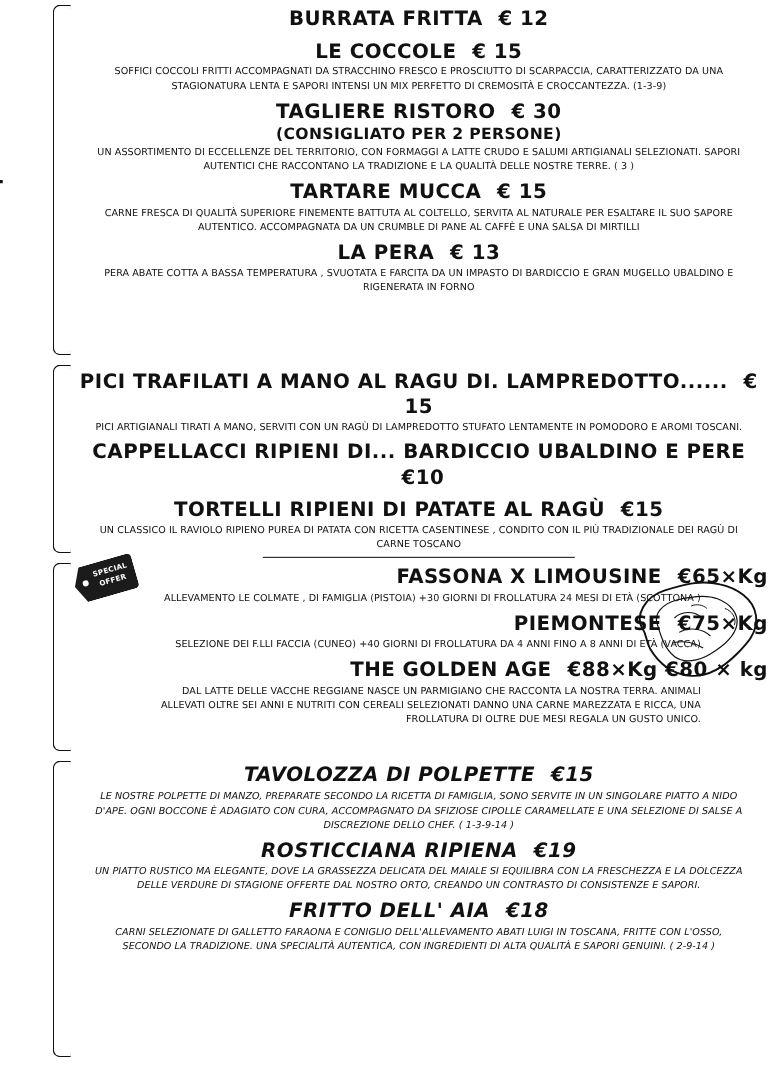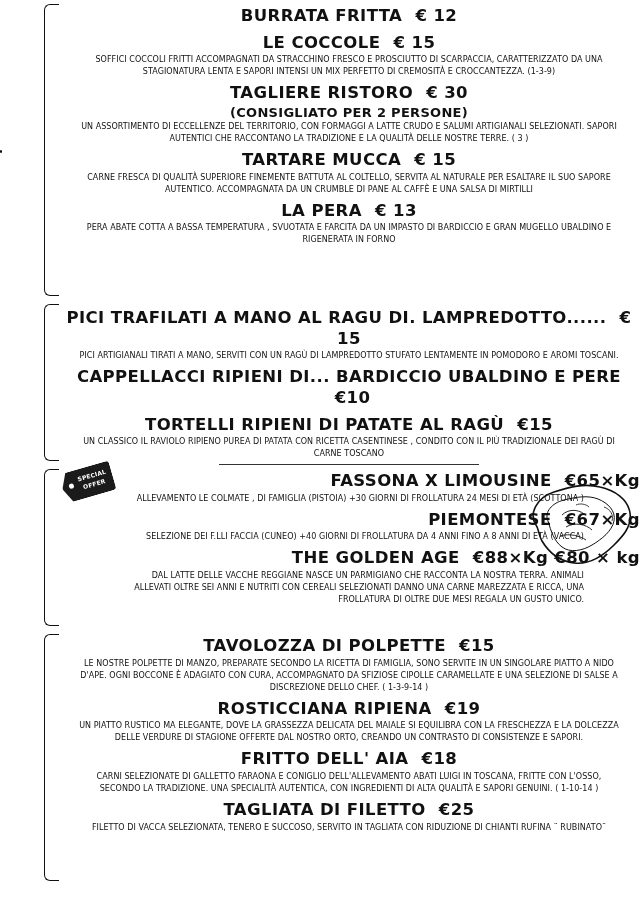--- a/index.html
+++ b/index.html
@@ -136,21 +136,21 @@
     right: 2px;
     top: 14px;
     width: 120px;
     height: 92px;
   }
 
   
   #sec-antipasti { padding-top: 4px; }
   #sec-primi { padding-top: 6px; }
   #sec-bistecche { padding-top: 4px; }
-  #sec-secondi { padding-top: 4px; }
+  #sec-secondi { padding-top: 4px; font-style: italic; }
 
   .bist-dish { text-align: right; }
   .bist-dish .dish-desc { max-width: 470px; }
 </style>
 </head>
 <body>
 
 <div id="menu">
 
   <div class="section" id="sec-antipasti" style="height:300px;">
@@ -252,21 +252,21 @@
       <div class="dish-title">
         <span>FASSONA X LIMOUSINE</span>
         <span class="price">€65×Kg</span>
       </div>
       <div class="dish-desc">ALLEVAMENTO LE COLMATE , DI FAMIGLIA (PISTOIA)  +30 GIORNI DI FROLLATURA   24 MESI DI ETÀ (SCOTTONA )</div>
     </div>
 
     <div class="dish bist-dish">
       <div class="dish-title">
         <span>PIEMONTESE</span>
-        <span class="price">€67×Kg</span>
+        <span class="price">€75×Kg</span>
       </div>
       <div class="dish-desc">SELEZIONE DEI F.LLI FACCIA  (CUNEO)  +40 GIORNI DI FROLLATURA DA 4 ANNI FINO A 8 ANNI DI ETÀ (VACCA)</div>
     </div>
 
     <div class="dish bist-dish">
       <div class="dish-title">
         <span>THE GOLDEN AGE</span>
         <span class="price">€88×Kg  €80 × kg</span>
       </div>
       <div class="dish-desc">DAL LATTE DELLE VACCHE REGGIANE NASCE UN PARMIGIANO CHE RACCONTA LA NOSTRA TERRA. ANIMALI ALLEVATI OLTRE SEI ANNI E NUTRITI CON CEREALI SELEZIONATI DANNO UNA CARNE MAREZZATA E RICCA, UNA FROLLATURA DI OLTRE DUE MESI REGALA UN GUSTO UNICO.</div>
@@ -291,25 +291,18 @@
         <span class="price">€19</span>
       </div>
       <div class="dish-desc">UN PIATTO RUSTICO MA ELEGANTE, DOVE LA GRASSEZZA DELICATA DEL MAIALE SI EQUILIBRA CON LA FRESCHEZZA E LA DOLCEZZA DELLE VERDURE DI STAGIONE OFFERTE DAL NOSTRO ORTO, CREANDO UN CONTRASTO DI CONSISTENZE E SAPORI.</div>
     </div>
 
     <div class="dish">
       <div class="dish-title">
         <span>FRITTO DELL' AIA</span>
         <span class="price">€18</span>
       </div>
-      <div class="dish-desc">CARNI SELEZIONATE DI GALLETTO FARAONA E CONIGLIO DELL'ALLEVAMENTO ABATI LUIGI IN TOSCANA, FRITTE CON L'OSSO, SECONDO LA TRADIZIONE. UNA SPECIALITÀ AUTENTICA, CON INGREDIENTI DI ALTA QUALITÀ E SAPORI GENUINI. ( 1-10-14 )</div>
-    </div>
-
-    <div class="dish">
-      <div class="dish-title">
-        <span>TAGLIATA DI FILETTO</span>
-        <span class="price">€25</span>
-      </div>
-      <div class="dish-desc">FILETTO DI VACCA SELEZIONATA, TENERO E SUCCOSO, SERVITO IN TAGLIATA CON RIDUZIONE DI CHIANTI RUFINA ¨ RUBINATO¨</div>
-    </div>
+      <div class="dish-desc">CARNI SELEZIONATE DI GALLETTO FARAONA E CONIGLIO DELL'ALLEVAMENTO ABATI LUIGI IN TOSCANA, FRITTE CON L'OSSO, SECONDO LA TRADIZIONE. UNA SPECIALITÀ AUTENTICA, CON INGREDIENTI DI ALTA QUALITÀ E SAPORI GENUINI. ( 2-9-14 )</div>
+    </div>
+
   </div>
 
 </div>
 
 </body></html>

